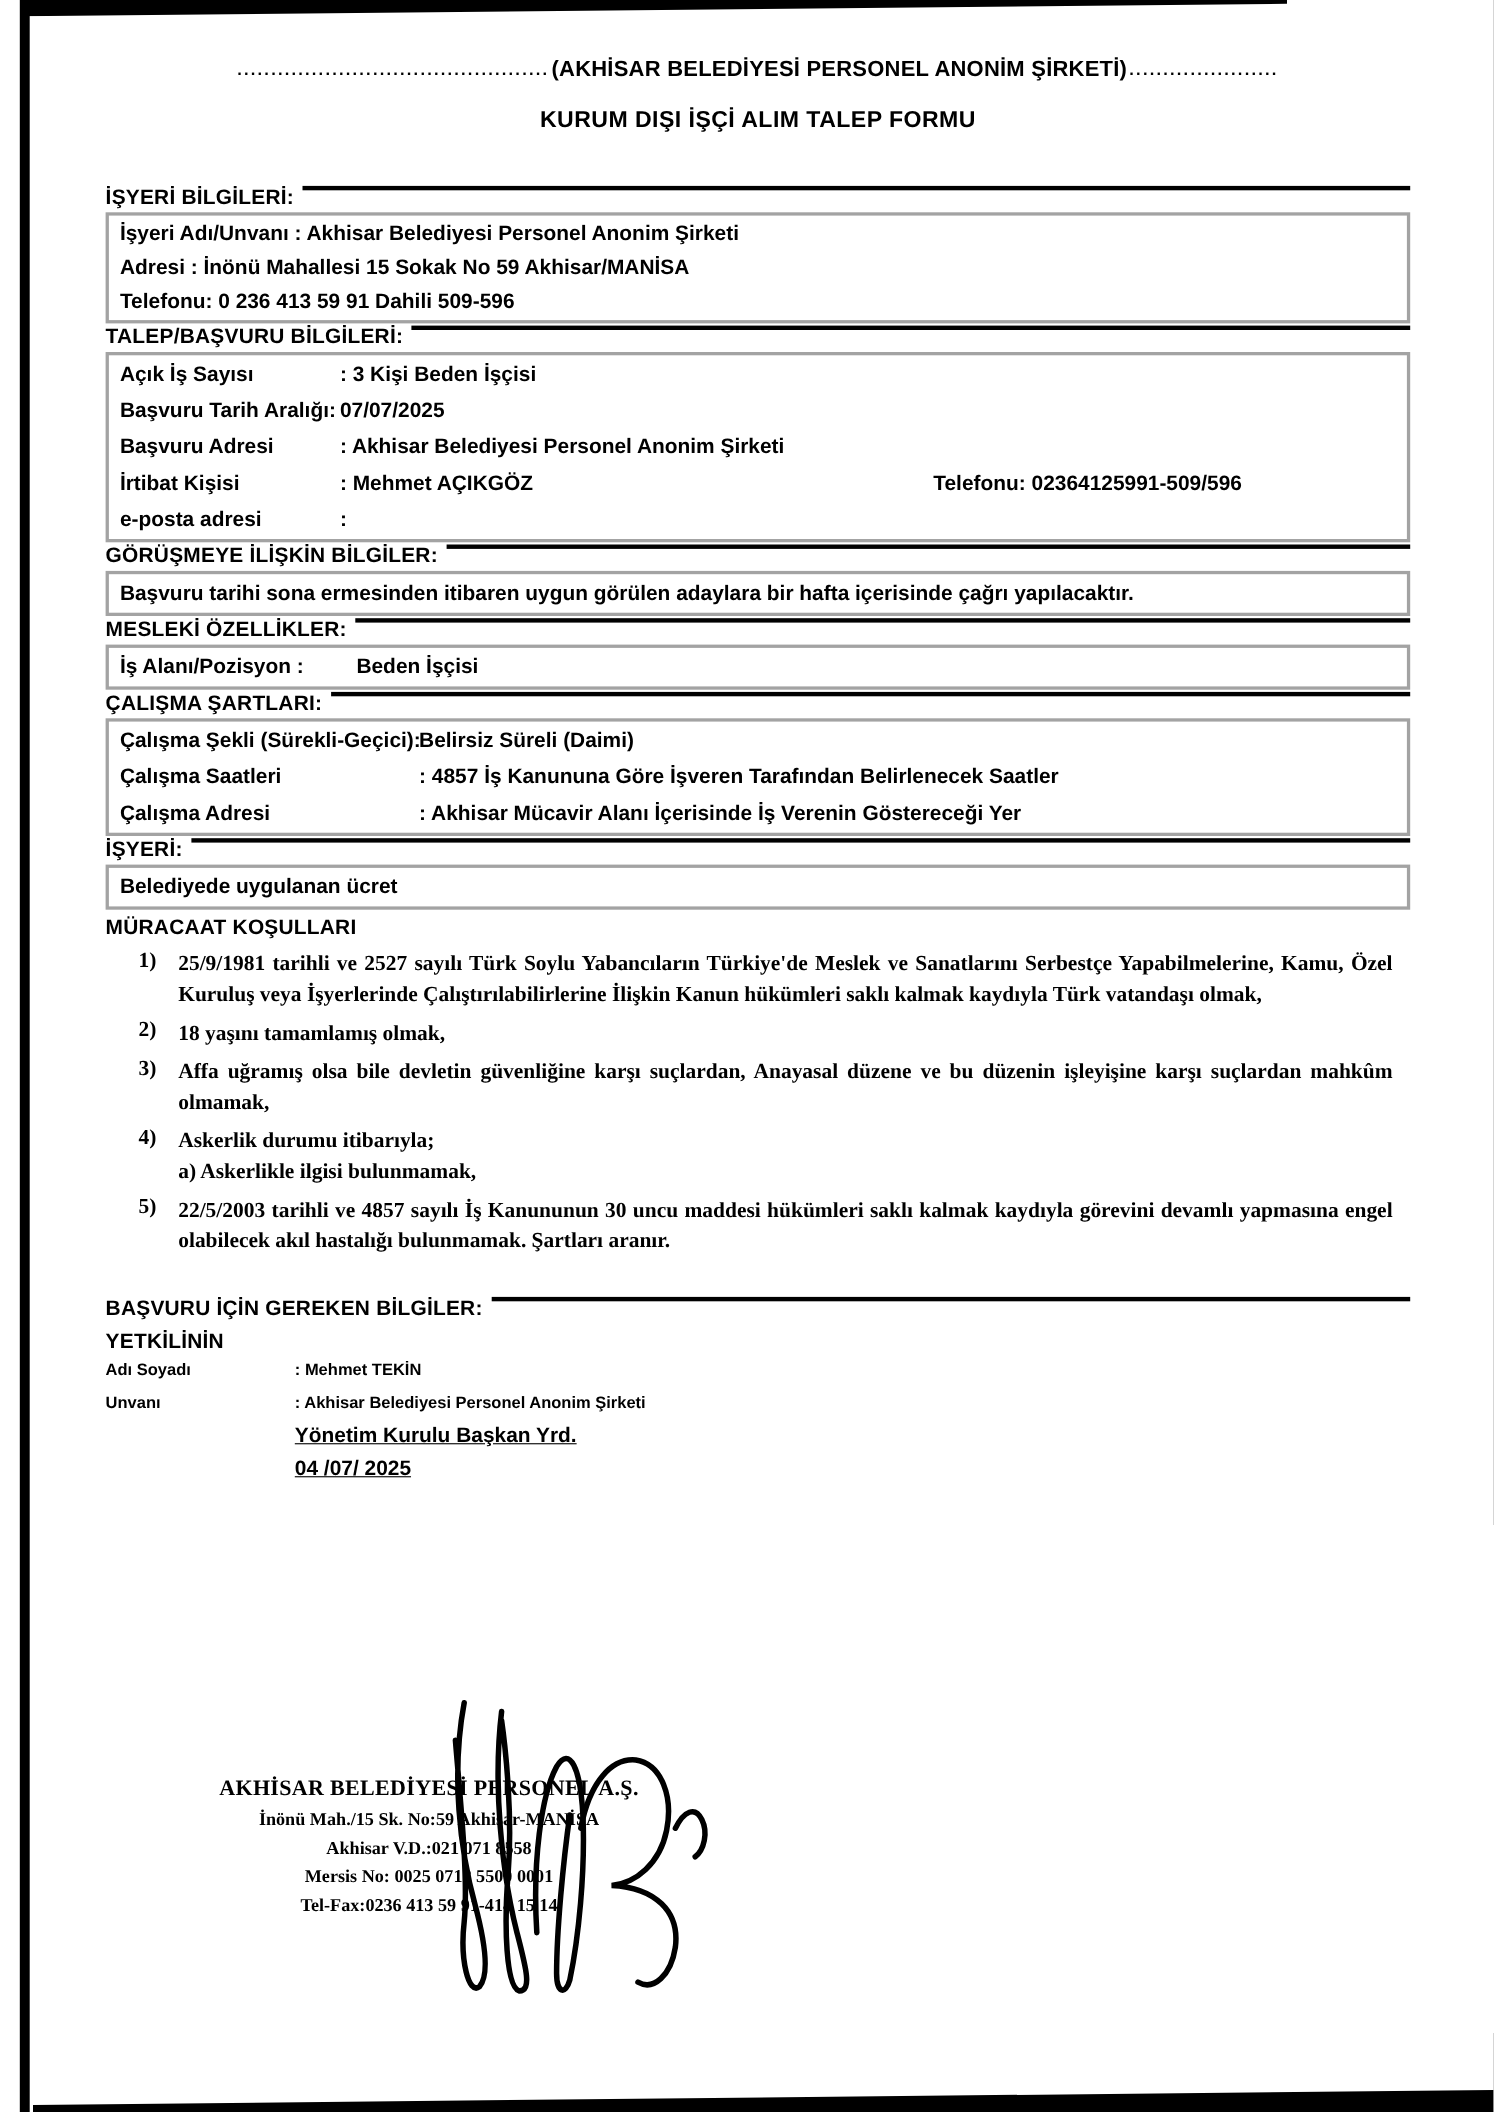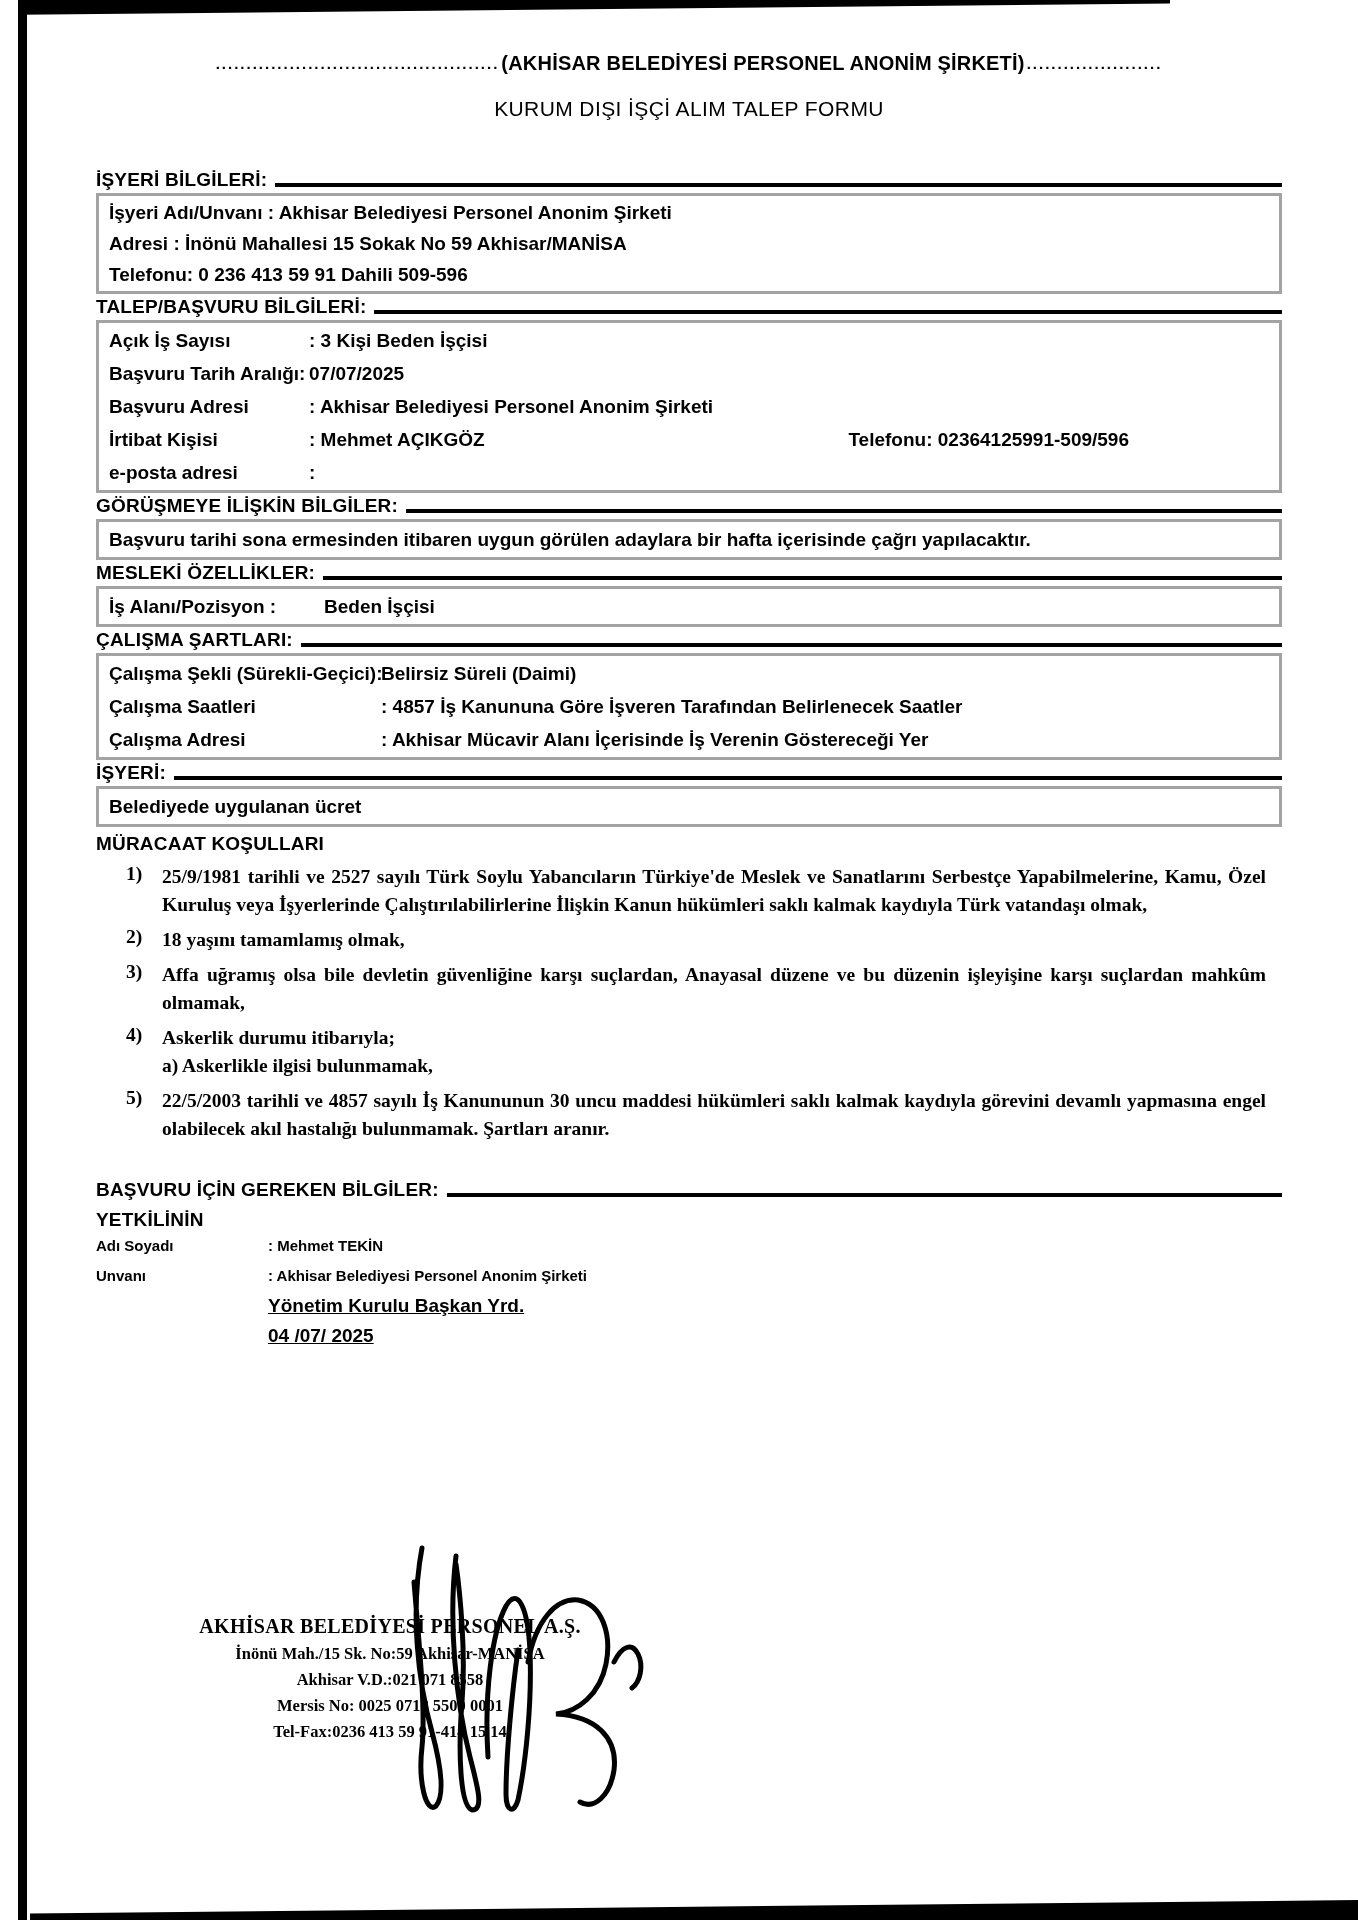--- a/index.html
+++ b/index.html
@@ -17,24 +17,24 @@
     clip-path:polygon(0 0,100% 0,100% 22%,0 92%);}
   .scan-bottom{position:absolute;left:30px;bottom:0;width:1328px;height:20px;background:#000;
     clip-path:polygon(0 68%,100% 0,100% 100%,0 100%);}
 
   .content{position:absolute;left:96px;top:52px;width:1186px;}
 
   
   .doc-header{display:flex;align-items:center;justify-content:center;font-weight:bold;margin-bottom:22px;}
   .doc-header .dots{font-size:15px;letter-spacing:2px;white-space:nowrap;overflow:hidden;}
   .doc-header .company{font-size:20px;white-space:nowrap;padding:0 2px;letter-spacing:.2px;}
-  .doc-title{text-align:center;font-size:21px;font-weight:normal;letter-spacing:.4px;margin-bottom:48px;}
-
-  
-  .sec-head{display:flex;align-items:flex-end;font-size:19px;font-weight:bold;letter-spacing:.2px;}
+  .doc-title{text-align:center;font-size:21px;font-weight:bold;letter-spacing:.4px;margin-bottom:48px;}
+
+  
+  .sec-head{display:flex;align-items:flex-start;font-size:19px;font-weight:bold;letter-spacing:.2px;}
   .sec-head .rule{flex:1;height:4px;background:#000;margin:0 0 4px 8px;}
   .plain-head{font-size:19px;font-weight:bold;letter-spacing:.2px;}
 
   
   .box{border:3px solid #a3a3a3;padding:1px 10px;margin:2px 0 2px 0;font-size:19px;font-weight:bold;}
   .box .bline{line-height:31px;white-space:nowrap;}
   .row{display:flex;line-height:33px;white-space:nowrap;}
   .row .lbl{flex-shrink:0;}
   .talep .lbl{width:200px;}
   .calisma .lbl{width:272px;}

